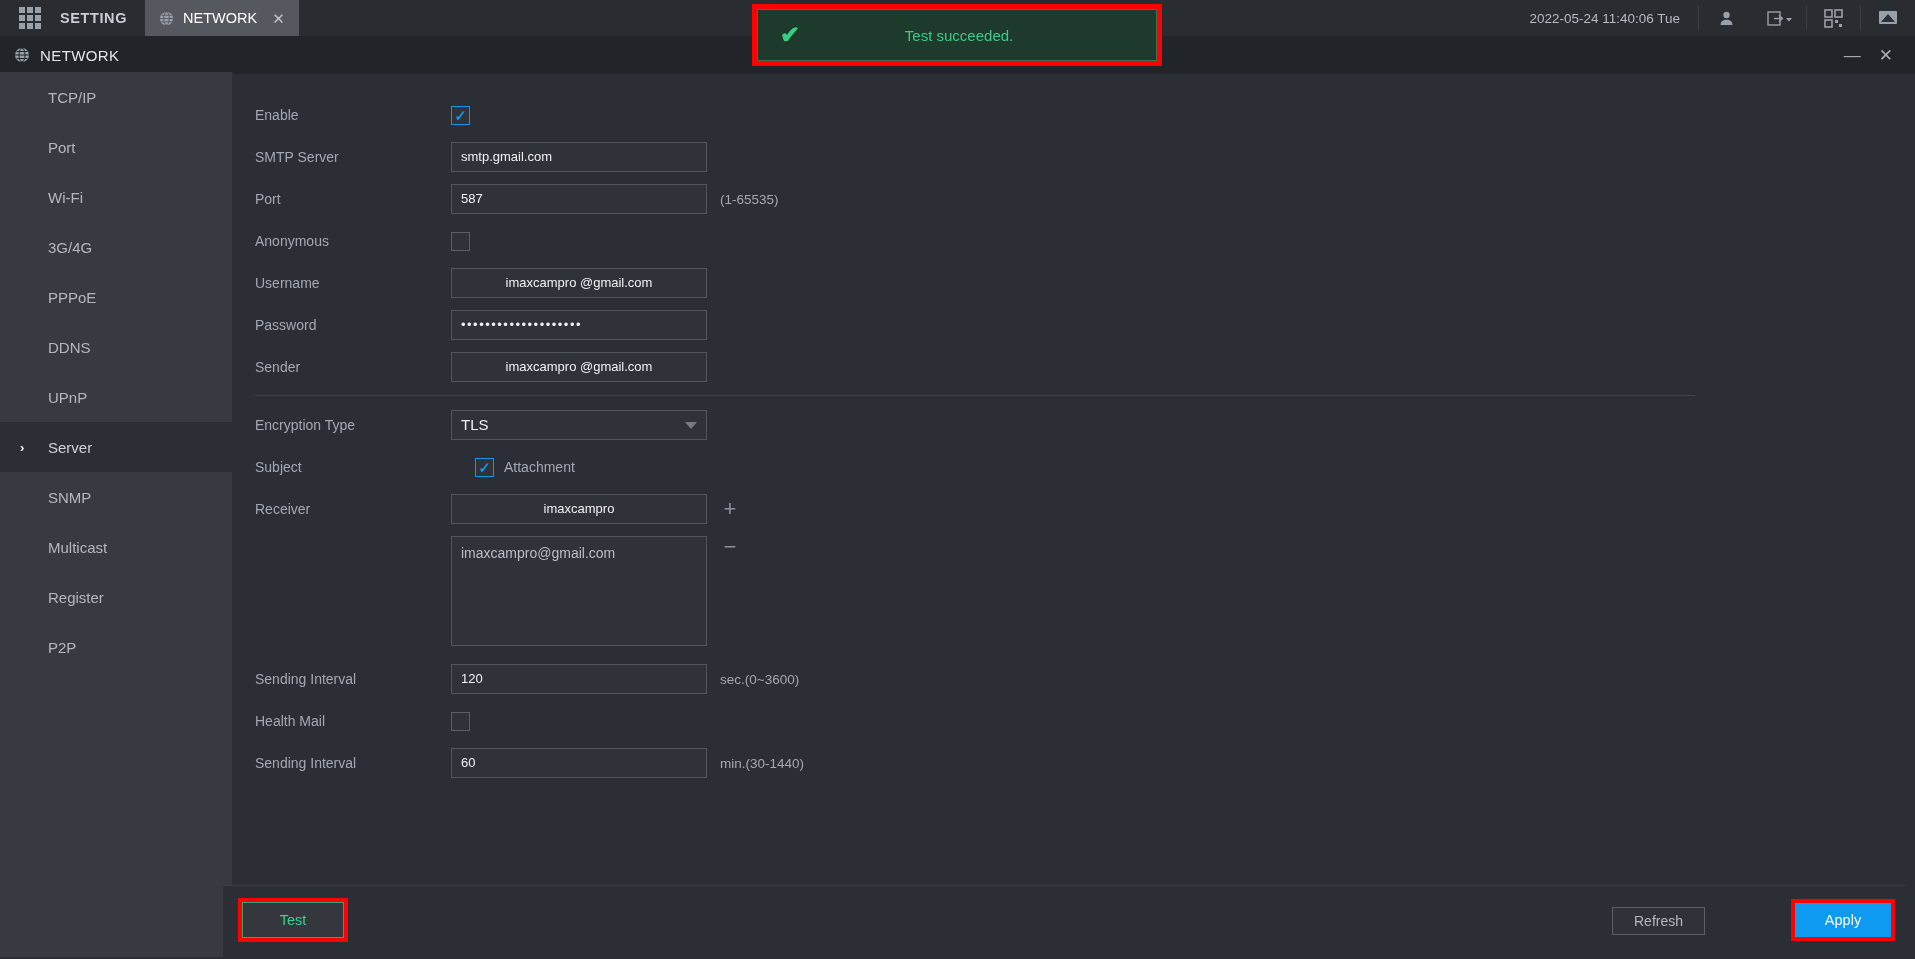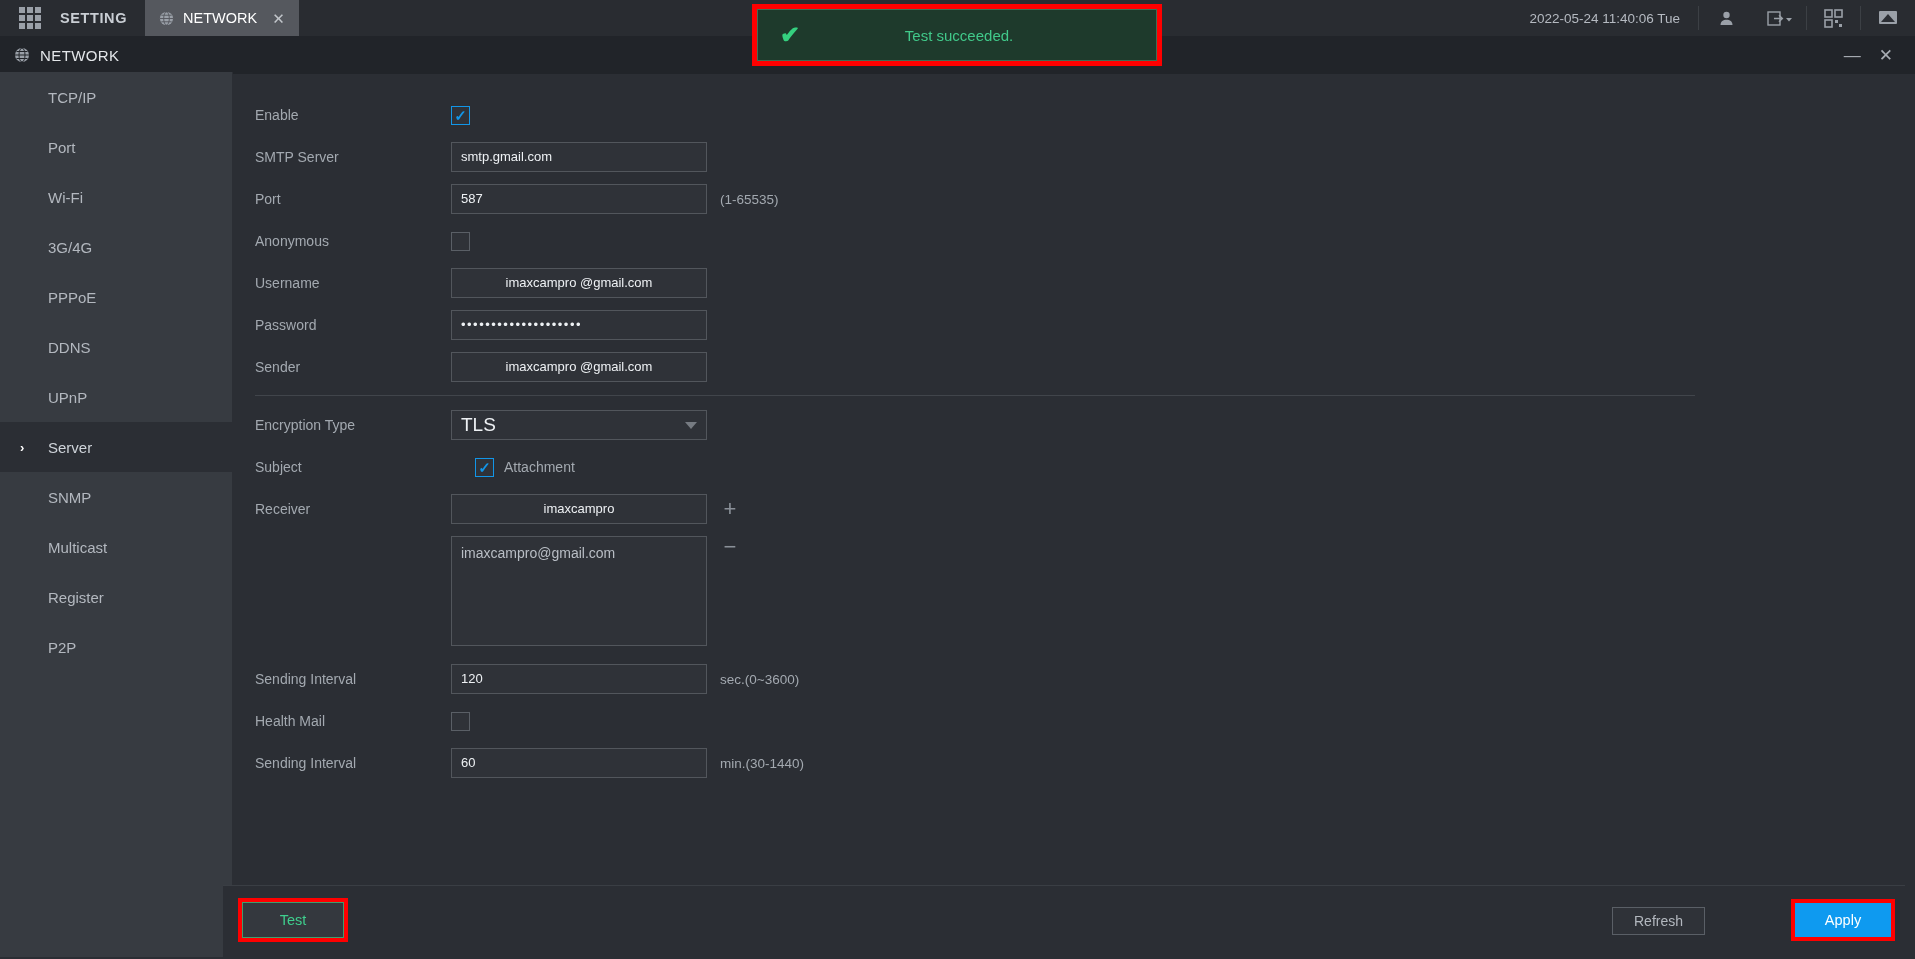--- a/index.html
+++ b/index.html
@@ -95,21 +95,21 @@
   }
   .field {
     width: 256px; height: 30px; background: #2f3238; border: 1px solid #52565c;
     color: #eef1f4; font-size: 13px; padding: 0 9px; line-height: 28px;
     white-space: nowrap; overflow: hidden;
   }
   .field.ctr { text-align: center; }
   .field.dots { letter-spacing: 1.5px; font-size: 13px; }
   .select {
     width: 256px; height: 30px; background: #2f3238; border: 1px solid #52565c;
-    color: #eef1f4; font-size: 19px; padding: 0 9px; line-height: 28px;
+    color: #eef1f4; font-size: 15px; padding: 0 9px; line-height: 28px;
     display: flex; align-items: center; justify-content: space-between;
   }
   .caret {
     width: 0; height: 0; border-left: 6px solid transparent;
     border-right: 6px solid transparent; border-top: 7px solid #767b82;
   }
   .cbox {
     width: 19px; height: 19px; border: 1px solid #5a5f66; background: #2f3238;
     display: inline-flex; align-items: center; justify-content: center;
   }

